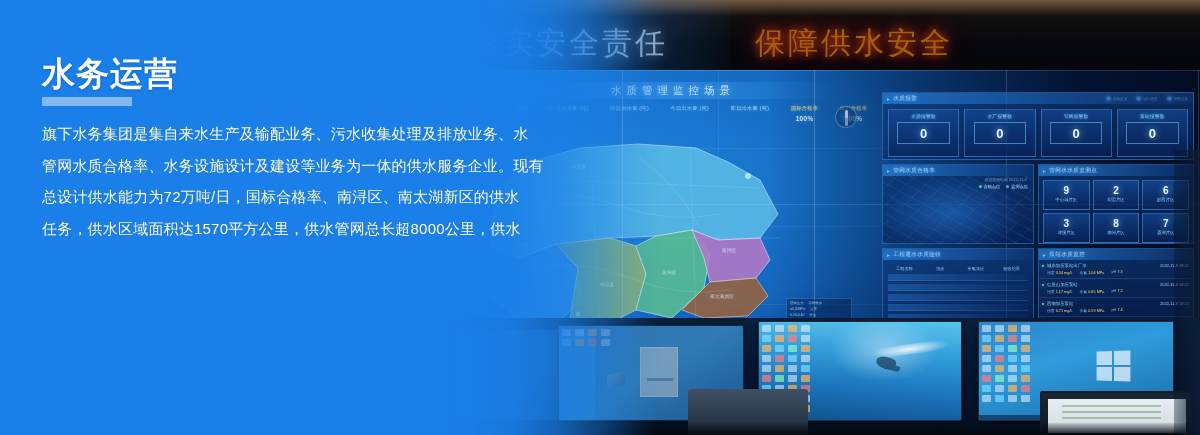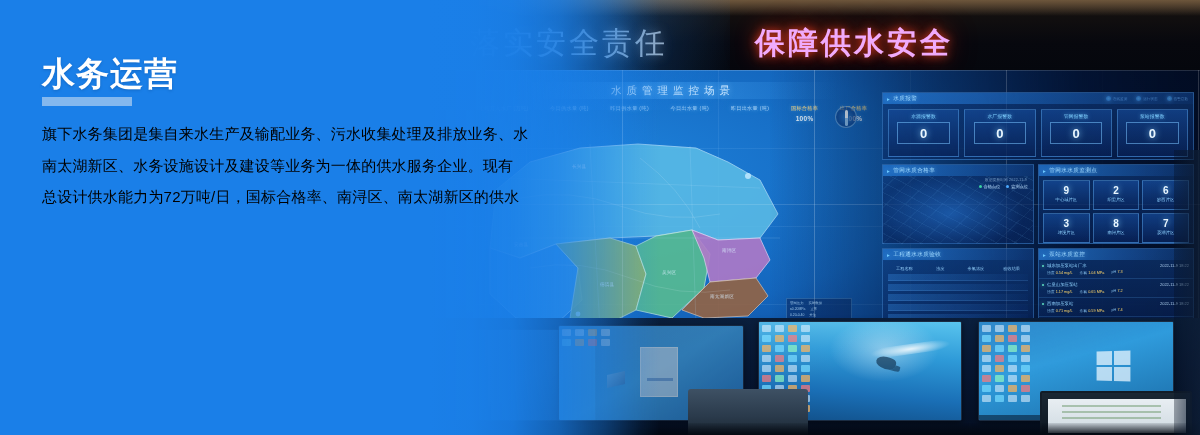--- a/index.html
+++ b/index.html
@@ -51,23 +51,22 @@
     line-height: 42px;
   }
   .led-left {
     left: 40px; top: 6px;
     color: #c3ccd6;
     text-shadow: 0 0 10px rgba(200,215,235,.55), 0 0 22px rgba(150,180,215,.30);
     opacity: .88;
   }
   .led-right {
     left: 325px; top: 6px;
-    color: #f0abfc;
+    color: #a16207;
     text-shadow: 0 0 8px rgba(255,70,40,.85), 0 0 20px rgba(255,60,20,.55), 0 0 34px rgba(255,40,0,.35);
-    font-weight: bold;
   }
 
   
   .wall {
     position: absolute;
     left: 0; top: 70px; width: 770px; height: 268px;
     background:
       radial-gradient(120% 140% at 18% 40%, #1f86e0 0%, #1466bd 38%, #0b3f8c 62%, #05204f 85%, #030f2c 100%);
     overflow: hidden;
   }
@@ -452,21 +451,21 @@
   .title-bar {
     position: absolute; left: 42px; top: 97px;
     width: 90px; height: 9px;
     background: #84b8ee;
   }
   .body {
     position: absolute; left: 42px; top: 118px;
     width: 505px;
   }
   .body p {
-    color: #000000;
+    color: #fef9c3;
     font-size: 15px;
     line-height: 31.5px;
     letter-spacing: .2px;
     white-space: nowrap;
   }
 </style>
 </head>
 <body>
 
 <div class="banner">
@@ -850,18 +849,19 @@
 
     <div class="photo-fade"></div>
     <div class="photo-top-fade"></div>
   </div>
 
   <div class="left">
     <h1 class="title">水务运营</h1>
     <div class="title-bar"></div>
     <div class="body">
       <p>旗下水务集团是集自来水生产及输配业务、污水收集处理及排放业务、水</p>
-      <p>南太湖新区、水务设施设计及建设等业务为一体的供水服务企业。现有</p>
+      <p>管网水质合格率、水务设施设计及建设等业务为一体的供水服务企业。现有</p>
       <p>总设计供水能力为72万吨/日，国标合格率、南浔区、南太湖新区的供水</p>
+      <p>任务，供水区域面积达1570平方公里，供水管网总长超8000公里，供水</p>
     </div>
   </div>
 
 </div>
 
 </body></html>

